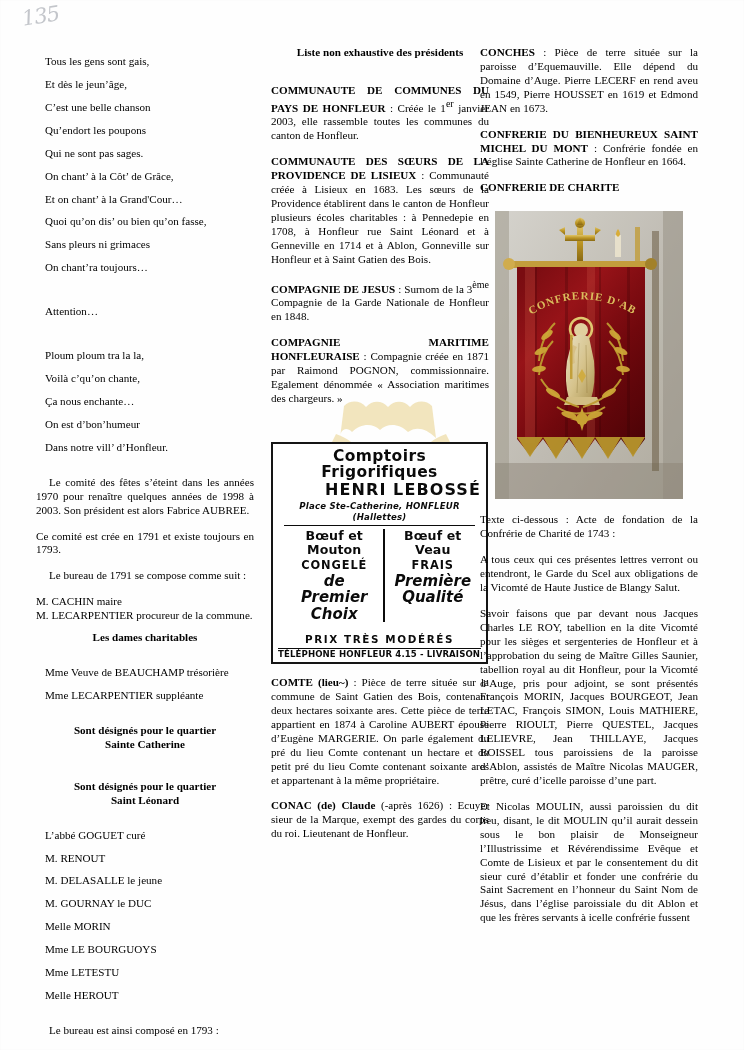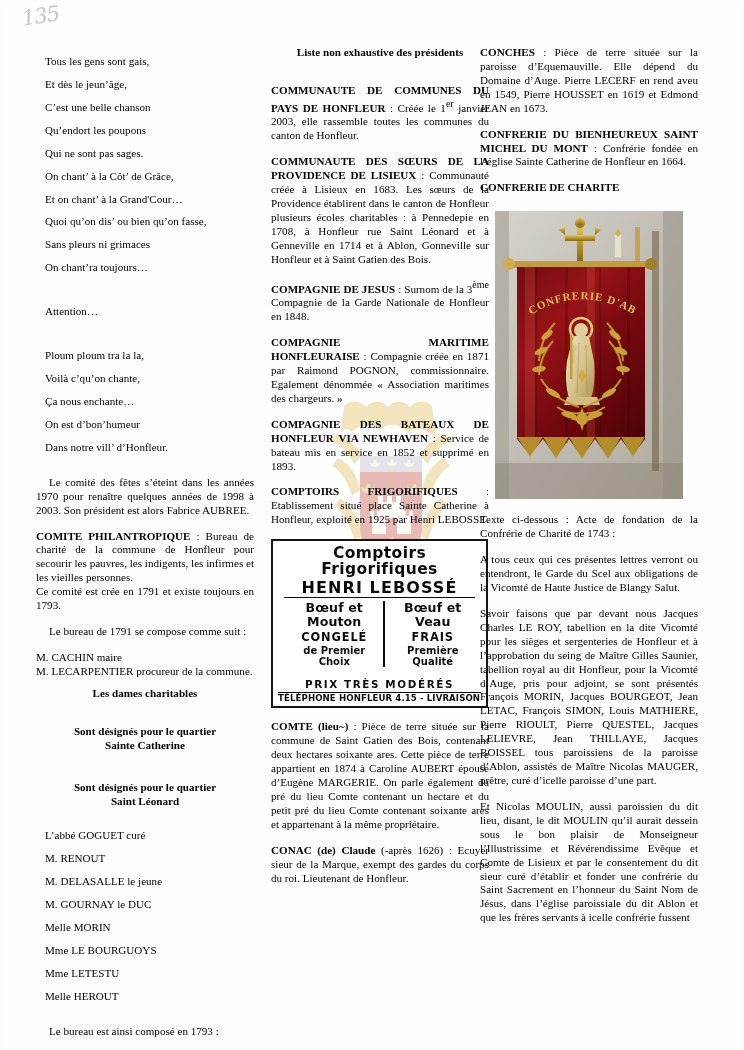--- a/index.html
+++ b/index.html
@@ -122,20 +122,21 @@
     letter-spacing: .4px;
     line-height: 1.05;
   }
   #ad-box .ad-name {
     font-family: "DejaVu Sans", sans-serif;
     font-size: 16px;
     font-weight: bold;
     letter-spacing: 1.1px;
     line-height: 1.1;
     margin-top: 1px;
+    text-align: right;
   }
   #ad-box .ad-addr {
     font-family: "DejaVu Sans", sans-serif;
     font-style: italic;
     font-weight: bold;
     font-size: 8.6px;
     letter-spacing: .2px;
     margin-top: 2px;
     padding-bottom: 2px;
   }
@@ -159,22 +160,23 @@
     line-height: 1.1;
   }
   #ad-box .ad-h2 {
     font-size: 11.4px;
     font-weight: bold;
     letter-spacing: .9px;
     margin-top: 2px;
     line-height: 1.1;
   }
   #ad-box .ad-h3 {
-    font-weight: bold;
-    font-size: 10px;
+    font-style: italic;
+    font-weight: bold;
+    font-size: 15px;
     margin-top: 1px;
     line-height: 1.1;
   }
   #ad-box .ad-prix {
     font-size: 10.4px;
     font-weight: bold;
     letter-spacing: 1.6px;
     margin-top: 12px;
     line-height: 1.1;
   }
@@ -287,34 +289,37 @@
         <p class="p">Voilà c’qu’on chante,</p>
         <p class="p">Ça nous enchante…</p>
         <p class="p">On est d’bon’humeur</p>
         <p class="p">Dans notre vill’ d’Honfleur.</p>
       </div>
 
       <div class="gap-md"></div>
       <p class="p indent">Le comité des fêtes s’éteint dans les années 1970 pour renaître quelques années de 1998 à 2003. Son président est alors Fabrice AUBREE.</p>
 
       <div class="gap-md"></div>
-      <p class="p"><span class="entry-term">COMITE PHILANTROPIQUE</span><span> : Bureau de charité de la commune de Honfleur pour secourir les pauvres, les indigents, les infirmes et les vieilles personnes.</span></p>
       <p class="p">Ce comité est crée en 1791 et existe toujours en 1793.</p>
 
       <div class="gap-md"></div>
       <p class="p indent">Le bureau de 1791 se compose comme suit :</p>
 
       <div class="gap-md"></div>
       <p class="p" style="text-align-last:left;">M. CACHIN maire</p>
       <p class="p">M. LECARPENTIER procureur de la commune.</p>
 
       <div class="gap-sm"></div>
       <p class="heading-c">Les dames charitables</p>
 
       <div class="gap-md"></div>
+      <div class="namelist">
+        <p class="p">Mme Veuve de BEAUCHAMP trésorière</p>
+        <p class="p">Mme LECARPENTIER suppléante</p>
+      </div>
 
       <div class="gap-md"></div>
       <p class="heading-c">Sont désignés pour le quartier</p>
       <p class="heading-c">Sainte Catherine</p>
 
       <div class="gap-md"></div>
 
       <div class="gap-lg"></div>
       <p class="heading-c">Sont désignés pour le quartier</p>
       <p class="heading-c">Saint Léonard</p>
@@ -351,30 +356,29 @@
       <div class="gap-md"></div>
       <p class="p"><span class="entry-term">COMMUNAUTE DES SŒURS DE LA PROVIDENCE DE LISIEUX</span><span> : Communauté créée à Lisieux en 1683. Les sœurs de la Providence établirent dans le canton de Honfleur plusieurs écoles charitables : à Pennedepie en 1708, à Honfleur rue Saint Léonard et à Genneville en 1714 et à Ablon, Gonneville sur Honfleur et à Saint Gatien des Bois.</span></p>
 
       <div class="gap-md"></div>
       <p class="p"><span class="entry-term">COMPAGNIE DE JESUS</span><span> : Surnom de la 3</span><sup class="ord">ème</sup><span> Compagnie de la Garde Nationale de Honfleur en 1848.</span></p>
 
       <div class="gap-md"></div>
       <p class="p"><span class="entry-term">COMPAGNIE MARITIME HONFLEURAISE</span><span> : Compagnie créée en 1871 par Raimond POGNON, commissionnaire. Egalement dénommée « Association maritimes des chargeurs. »</span></p>
 
       <div class="gap-md"></div>
-      <p class="p"><span class="entry-term">COMPAGNIE DES BATEAUX DE HONFLEUR VIA NEWHAVEN</span><span> : Service de bateau mis en service en 1852 et supprimé en 1893.</span></p>
-
-      <div class="gap-md"></div>
-      <p class="p"><span class="entry-term">COMPTOIRS FRIGORIFIQUES</span><span> : Etablissement situé place Sainte Catherine à Honfleur, exploité en 1925 par Henri LEBOSSE.</span></p>
+
+      <div class="gap-md"></div>
 
       <div class="gap-md"></div>
 
       <div id="ad-box">
         <div class="ad-title">Comptoirs Frigorifiques</div>
         <div class="ad-name">HENRI LEBOSSÉ</div>
+        <div class="ad-addr">Place Ste-Catherine, HONFLEUR (Hallettes)</div>
         <div class="ad-rule"></div>
         <div class="ad-cols">
           <div class="ad-col left">
             <div class="ad-h1">Bœuf et Mouton</div>
             <div class="ad-h2">CONGELÉ</div>
             <div class="ad-h3">de Premier Choix</div>
           </div>
           <div class="ad-col right">
             <div class="ad-h1">Bœuf et Veau</div>
             <div class="ad-h2">FRAIS</div>

